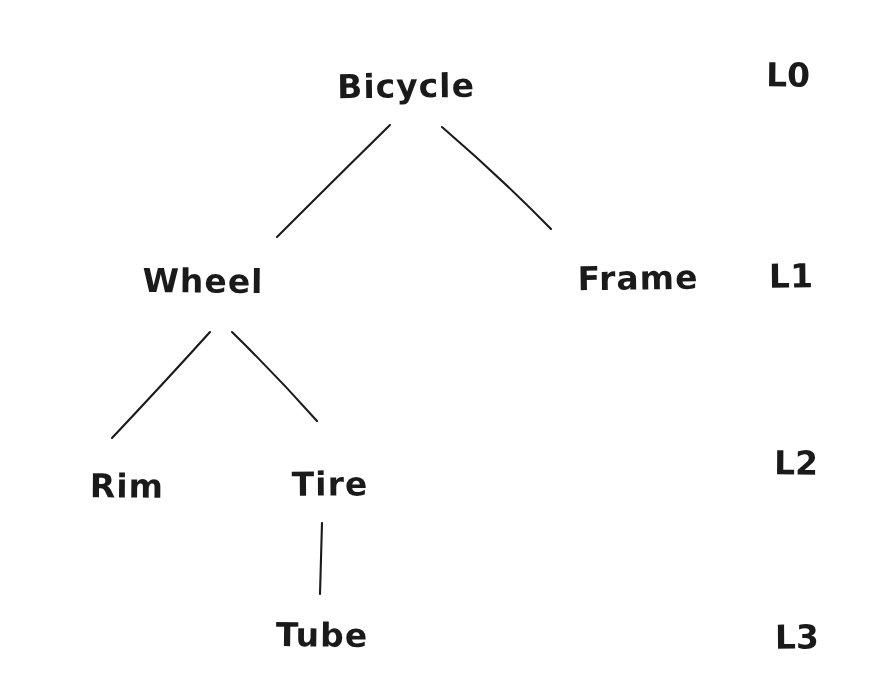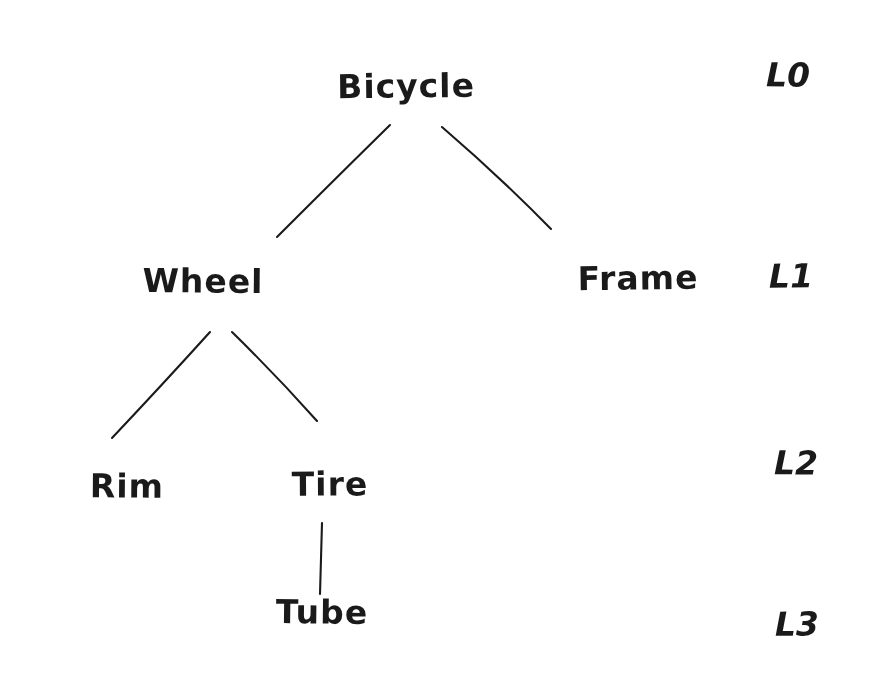--- a/index.html
+++ b/index.html
@@ -35,21 +35,20 @@
     position: absolute;
     color: var(--ink);
     font-size: 33px;
     font-weight: 700;
     letter-spacing: 1px;
     white-space: nowrap;
     transform: translate(-50%, -50%) rotate(var(--rot, 0deg));
     user-select: none;
   }
   .level-label {
-    font-style: italic;
     letter-spacing: 0;
   }
 </style>
 </head>
 <body>
 
 <div class="canvas">
 
   <svg class="edges" viewBox="0 0 870 690" xmlns="http://www.w3.org/2000/svg">
     <path d="M390,125 Q331,183 277,237"></path>
@@ -62,23 +61,23 @@
   <div class="node" style="left:406px; top:86px;  --rot:-0.6deg">Bicycle</div>
 
   <div class="node" style="left:203px; top:281px; --rot:0.5deg">Wheel</div>
 
   <div class="node" style="left:638px; top:278px; --rot:-0.8deg">Frame</div>
 
   <div class="node" style="left:330px; top:484px; --rot:-0.4deg">Tire</div>
 
   <div class="node" style="left:127px; top:486px; --rot:0.4deg">Rim</div>
 
-  <div class="node" style="left:322px; top:612px; --rot:0.6deg">Tube</div>
+  <div class="node" style="left:322px; top:635px; --rot:0.6deg">Tube</div>
 
   <div class="level-label" style="left:788px; top:75px;  --rot:0.5deg">L0</div>
 
   <div class="level-label" style="left:791px; top:276px; --rot:-0.5deg">L1</div>
 
   <div class="level-label" style="left:796px; top:463px; --rot:0.4deg">L2</div>
 
-  <div class="level-label" style="left:797px; top:624px; --rot:-0.4deg">L3</div>
+  <div class="level-label" style="left:797px; top:637px; --rot:-0.4deg">L3</div>
 
 </div>
 
 </body></html>

